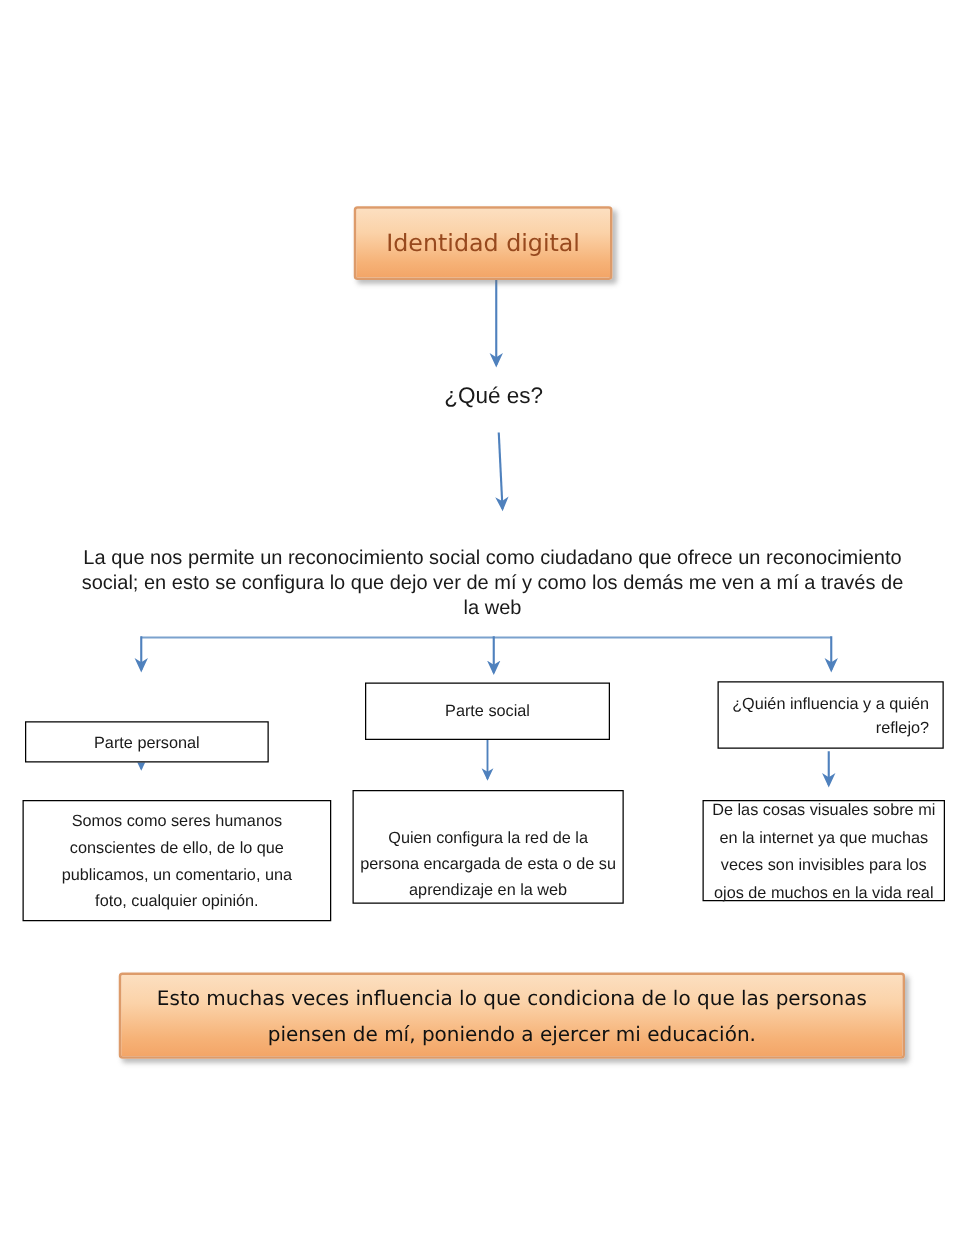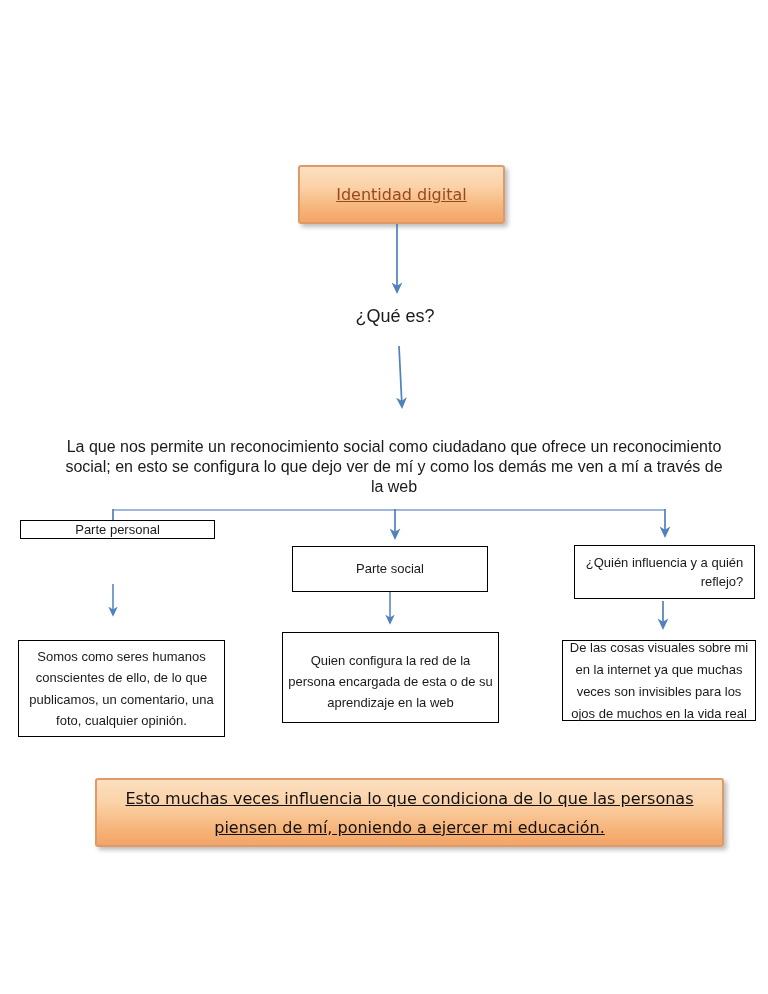--- a/index.html
+++ b/index.html
@@ -12,53 +12,52 @@
 
   .orange-box {
     position:absolute; display:flex; align-items:center; justify-content:center;
     text-align:center;
     border:2px solid #dd9b6a; border-radius:3px;
     background:linear-gradient(180deg,#fcdfc0 0%,#fbd2a8 35%,#f6b277 78%,#f3a567 100%);
     box-shadow:3px 3px 4px rgba(110,110,110,0.45);
     font-family:"DejaVu Sans", sans-serif;
   }
   .title-box {
-    left:298px; top:165px; width:203px; height:55px;
-    font-size:16px; color:#97491e;text-decoration:underline;
+    left:283px; top:165px; width:203px; height:55px;
+    font-size:19px; color:#97491e;
   }
   .conclusion-box {
     left:95px; top:778px; width:625px; height:65px;
     font-size:16px; line-height:29px; color:#111111;
     white-space:pre-line;
-    text-decoration:underline;
   }
 
   .question {
     position:absolute; left:315px; top:306px; width:160px;
     text-align:center; font-size:18px;
   }
   .definition {
     position:absolute; left:64px; top:437px; width:660px;
     text-align:center; font-size:16px; line-height:20px;
     white-space:pre-line;
   }
 
   .white-box {
     position:absolute; box-sizing:border-box;
     border:1px solid #000000; background:#ffffff;
     display:flex; align-items:center; justify-content:center;
     text-align:center; font-size:13px; line-height:20px;
     white-space:pre-line;
   }
-  .hdr-1 { left:20px;  top:520px; width:195px; height:19px; }
+  .hdr-1 { left:20px;  top:577px; width:195px; height:33px; }
   .hdr-2 { left:292px; top:546px; width:196px; height:46px; }
   .hdr-3 { left:574px; top:545px; width:181px; height:54px; line-height:19px;text-align:right; }
 
-  .desc-1 { left:18px;  top:640px; width:207px; height:97px;  line-height:21.5px; }
-  .desc-2 { left:282px; top:632px; width:217px; height:91px;  line-height:21px; align-items:center; padding-top:7px; }
+  .desc-1 { left:18px;  top:640px; width:247px; height:97px;  line-height:21.5px; }
+  .desc-2 { left:282px; top:632px; width:217px; height:91px;  line-height:21px; align-items:flex-end; padding-top:7px; }
   .desc-3 { left:562px; top:640px; width:194px; height:81px; line-height:22px; }
 </style>
 </head>
 <body>
 
 <div class="page">
 
   <svg class="connectors" viewBox="0 0 768 994" xmlns="http://www.w3.org/2000/svg">
     <defs>
       <marker id="arrow" viewBox="0 0 10 10" refX="7.5" refY="5" markerWidth="7.5" markerHeight="7.5" orient="auto-start-reverse">

